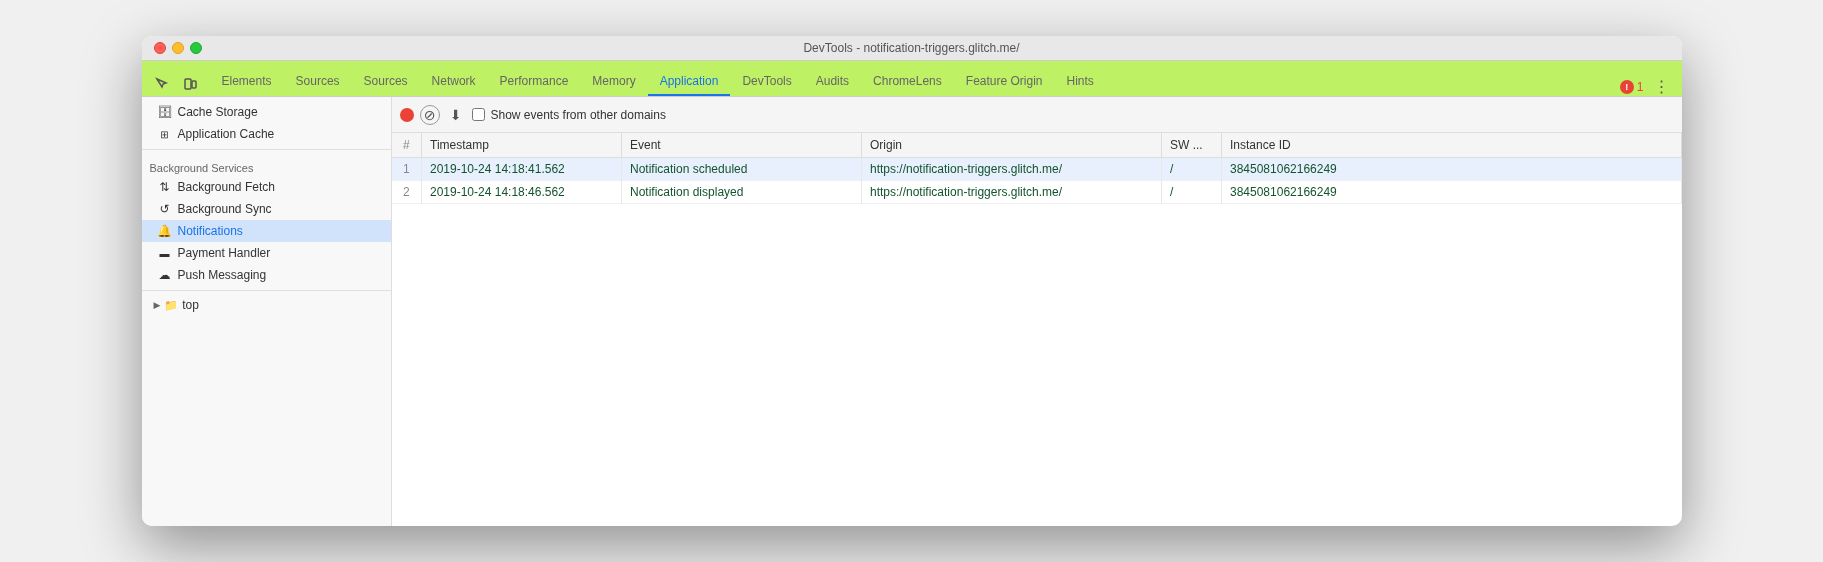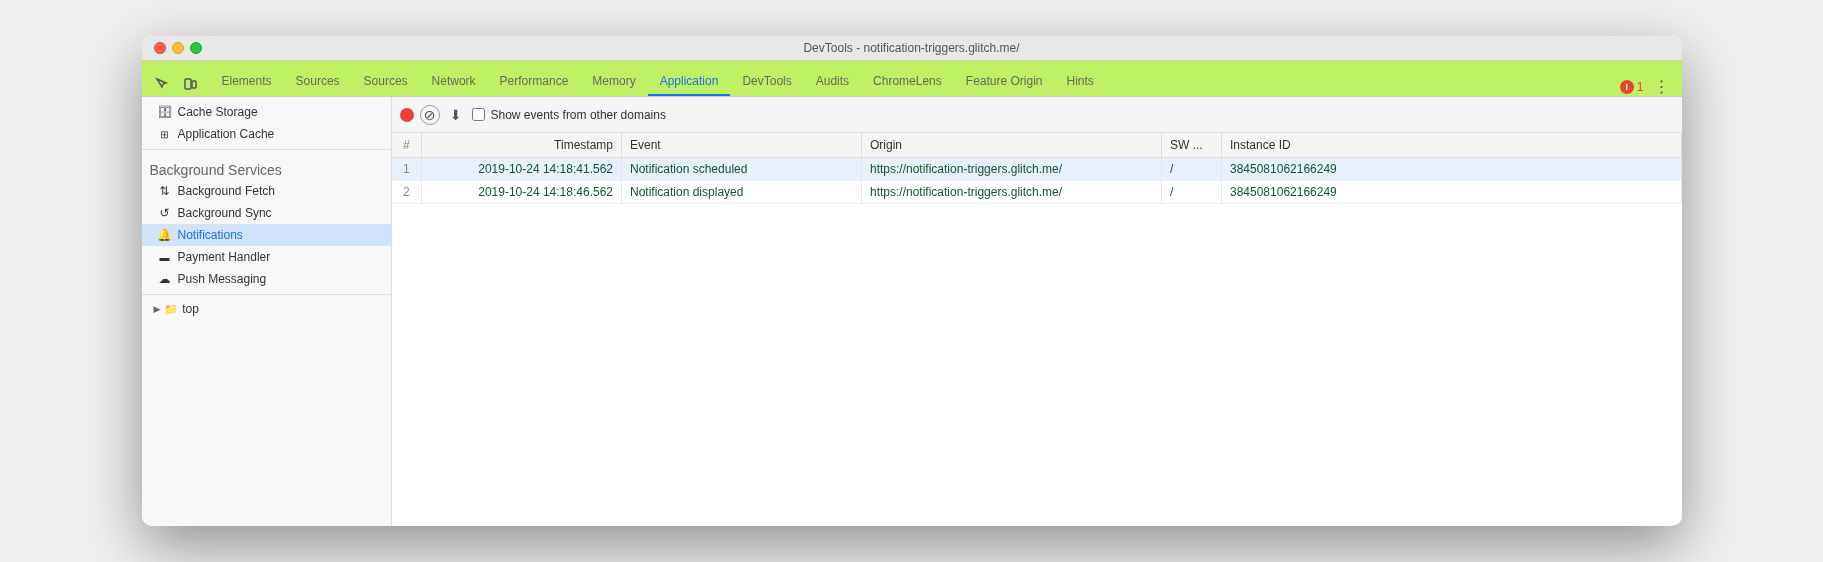--- a/index.html
+++ b/index.html
@@ -101,21 +101,21 @@
       align-items: center;
       padding: 4px 8px 4px 16px;
       font-size: 12px;
       color: #333;
       cursor: pointer;
       gap: 6px;
       height: 22px;
     }
     .sidebar-item.active { background: #d0e3fa; color: #1a73e8; }
     .sidebar-section-label {
-      font-size: 14px;
+      font-size: 11px;
       color: #666;
       padding: 8px 8px 2px 8px;
       font-weight: 500;
     }
     .sidebar-icon {
       font-size: 12px;
       width: 14px;
       text-align: center;
       flex-shrink: 0;
     }
@@ -212,21 +212,21 @@
       padding: 4px 8px;
       border-right: 1px solid #e8e8e8;
       color: #14532d;
       white-space: nowrap;
     }
     tbody tr {
       border-bottom: 1px solid #f0f0f0;
     }
     tbody tr.selected { background: #e8f0fe; }
     .num-col { width: 30px; color: #888; text-align: center; }
-    .timestamp-col { width: 200px; text-align: right; }
+    .timestamp-col { width: 200px; }
     .event-col { width: 240px; }
     .origin-col { width: 300px; }
     .sw-col { width: 60px; }
     .instance-col { flex: 1; }
     .status-bar {
       height: 32px;
       background: #f5f5f5;
       border-top: 1px solid #ddd;
       display: flex;
       align-items: center;

